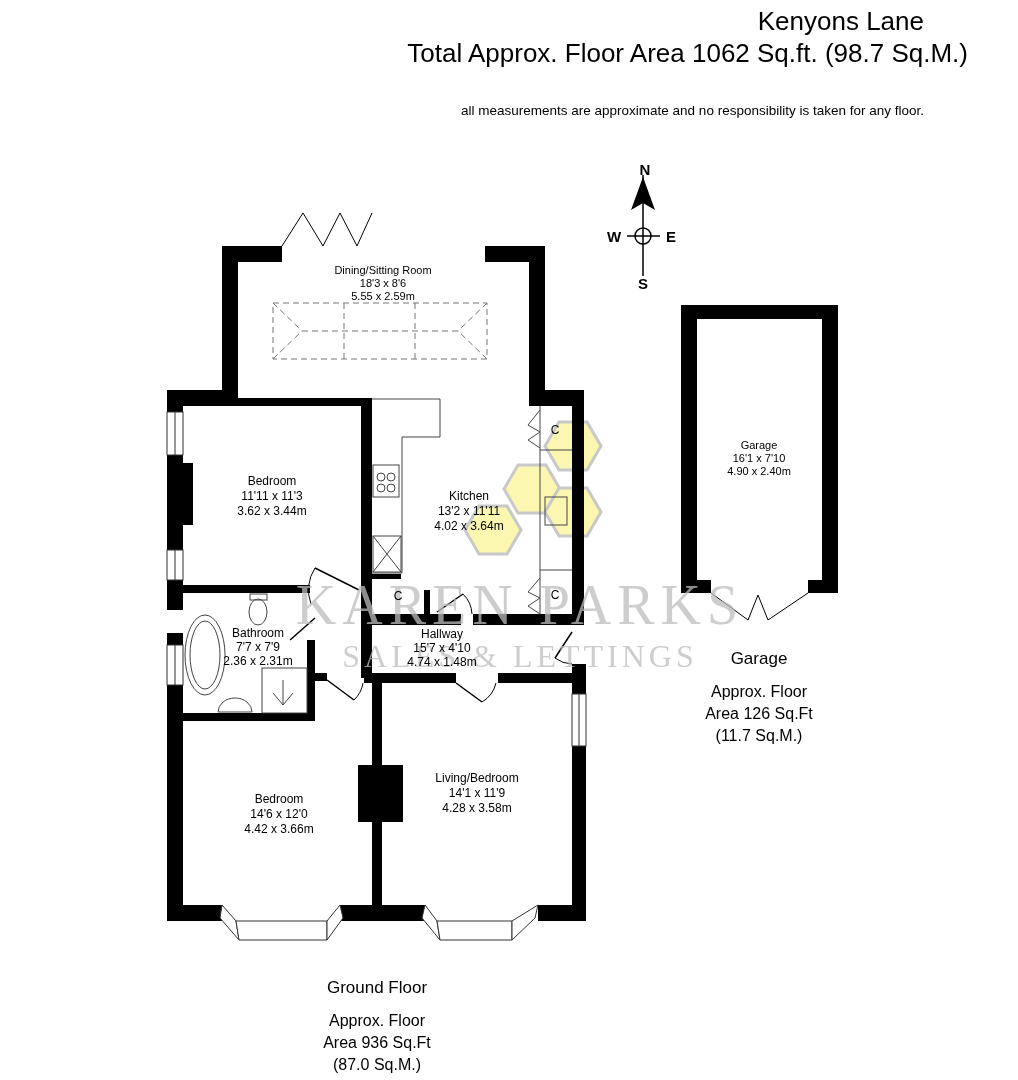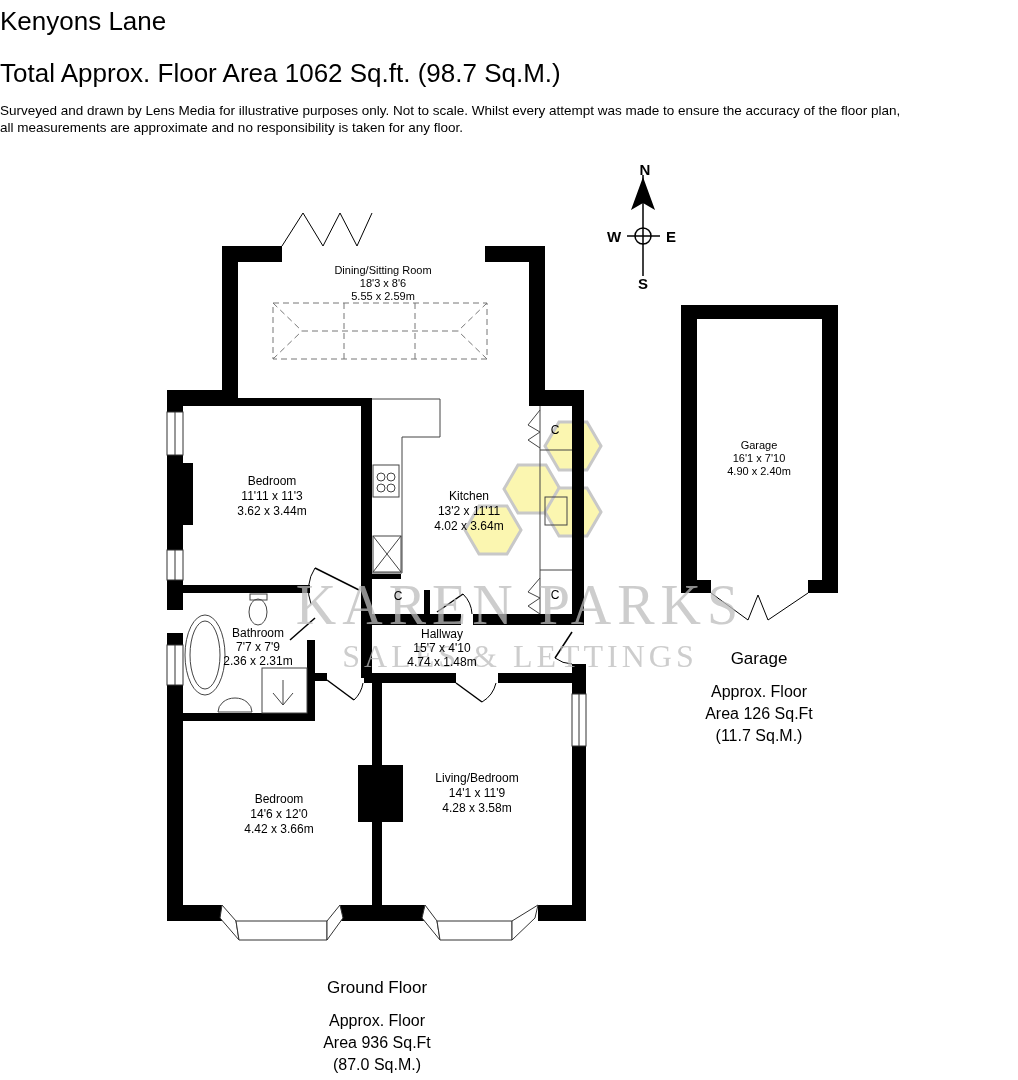--- a/index.html
+++ b/index.html
@@ -1,31 +1,30 @@
 <!DOCTYPE html>
 <html><head>
 <meta charset="utf-8">
 <style>
   html, body { margin:0; padding:0; background:#ffffff; }
   body { width:1018px; height:1080px; position:relative; overflow:hidden; font-family:"Liberation Sans", sans-serif; color:#000; }
-  .title { position:absolute; left:0; width:924px; text-align:left; }
+  .title { position:absolute; left:0; width:924px; text-align:right; }
   #t1 { top:6px; font-size:26px; }
-  #t2 { top:58px; font-size:26px; }
+  #t2 { top:38px; font-size:26px;padding-left:44px; }
   #t3 { top:102px; font-size:13.5px; line-height:17px; }
   svg#plan { position:absolute; left:0; top:0; }
   .lbl { font-family:"Liberation Sans", sans-serif; fill:#000; text-anchor:middle; }
   .wm { font-family:"Liberation Serif", serif; fill:#bdbdbd; opacity:0.75; text-anchor:middle; }
 </style>
 </head>
 <body>
 
 <div class="title" id="t1">Kenyons Lane</div>
 <div class="title" id="t2">Total Approx. Floor Area 1062 Sq.ft. (98.7 Sq.M.)</div>
 <div class="title" id="t3">
-  <div>Surveyed and drawn by Lens Media for illustrative purposes only. Not to scale. Whilst every attempt was made to ensure the accuracy of the floor plan,</div>
   <div>all measurements are approximate and no responsibility is taken for any floor.</div>
 </div>
 
 <svg id="plan" width="1018" height="1080" viewBox="0 0 1018 1080">
 
   <g fill="#fbf6b0" stroke="#c8c8c8" stroke-width="3">
     <polygon points="504,489 518,465 546,465 560,489 546,513 518,513"></polygon>
     <polygon points="465,530 479,506 507,506 521,530 507,554 479,554"></polygon>
     <polygon points="545,446 559,422 587,422 601,446 587,470 559,470"></polygon>
     <polygon points="545,512 559,488 587,488 601,512 587,536 559,536"></polygon>

